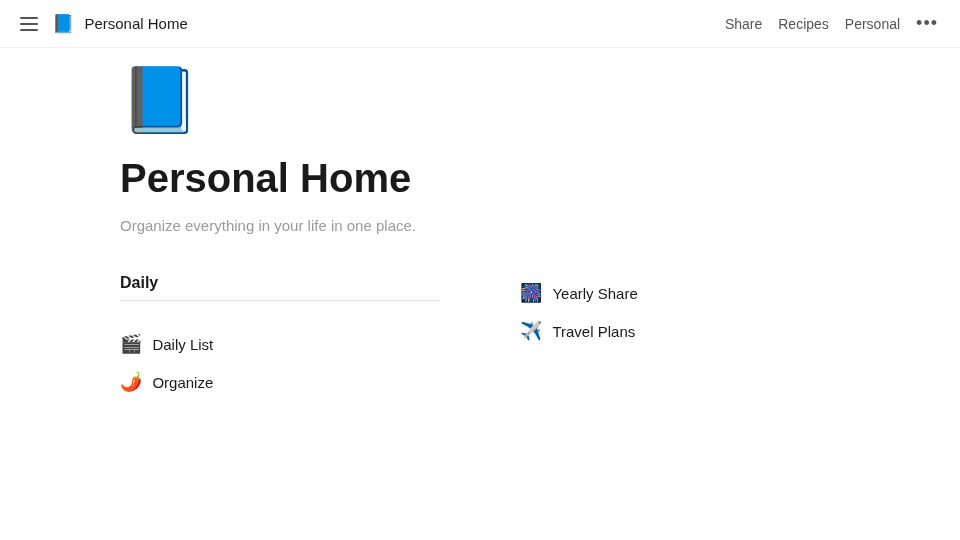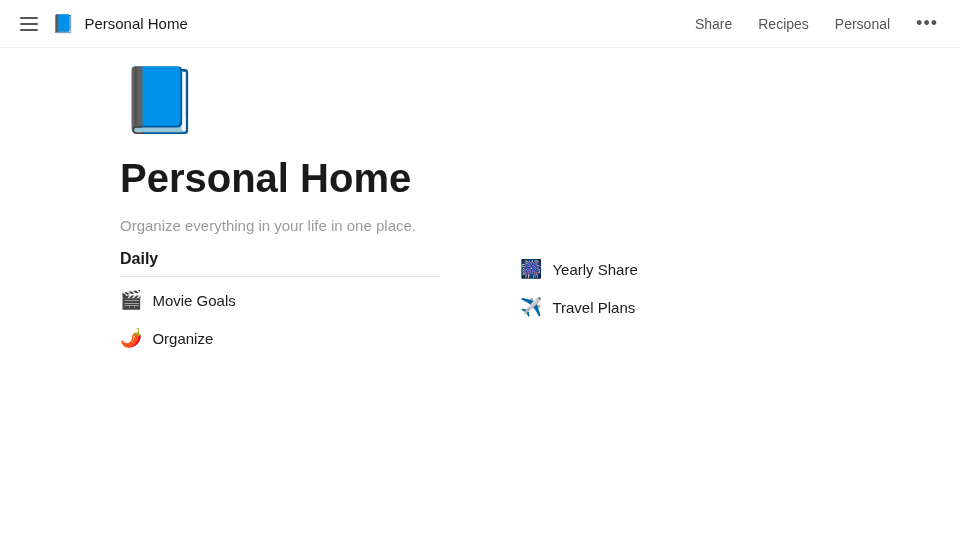--- a/index.html
+++ b/index.html
@@ -55,21 +55,21 @@
 
     .topbar-title {
       font-size: 15px;
       font-weight: 500;
       color: #1a1a1a;
     }
 
     .topbar-right {
       display: flex;
       align-items: center;
-      gap: 14px;
+      gap: 4px;
     }
 
     .topbar-action {
       font-size: 14px;
       color: #555;
       cursor: pointer;
       padding: 4px 6px;
       border-radius: 4px;
     }
 
@@ -98,41 +98,41 @@
     .page-title {
       font-size: 40px;
       font-weight: 700;
       color: #1a1a1a;
       margin-bottom: 16px;
     }
 
     .page-description {
       font-size: 15px;
       color: #9b9b9b;
-      margin-bottom: 16px;
+      margin-bottom: 40px;
     }
 
     
     .sections-grid {
       display: grid;
       grid-template-columns: 1fr 1fr;
       gap: 0 80px;
     }
 
     .section {
       min-width: 0;
     }
 
     .section-title {
       font-size: 16px;
       font-weight: 600;
       color: #1a1a1a;
       padding-bottom: 8px;
       border-bottom: 1px solid #e0e0e0;
-      margin-bottom: 4px;
+      margin-bottom: 24px;
     }
 
     .section-items {
       display: flex;
       flex-direction: column;
       gap: 0;
     }
 
     .section-item {
       display: flex;
@@ -179,21 +179,21 @@
   <h1 class="page-title">Personal Home</h1>
   <p class="page-description">Organize everything in your life in one place.</p>
 
   <div class="sections-grid">
 
     <div class="section">
       <div class="section-title">Daily</div>
       <div class="section-items">
         <div class="section-item">
           <span class="item-emoji">🎬</span>
-          <span class="item-label">Movie Goals</span>
+          <span class="item-label">Daily List</span>
         </div>
         <div class="section-item">
           <span class="item-emoji">🌶️</span>
           <span class="item-label">Organize</span>
         </div>
       </div>
     </div>
 
     <div class="section">
       <div class="section-items">

